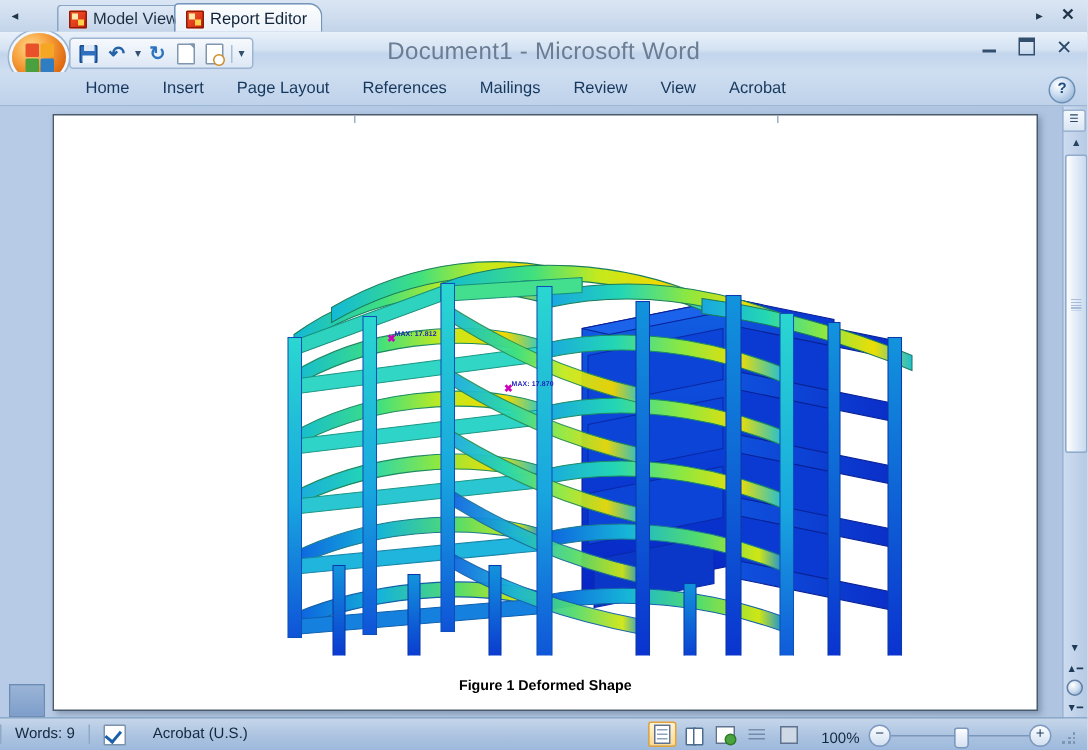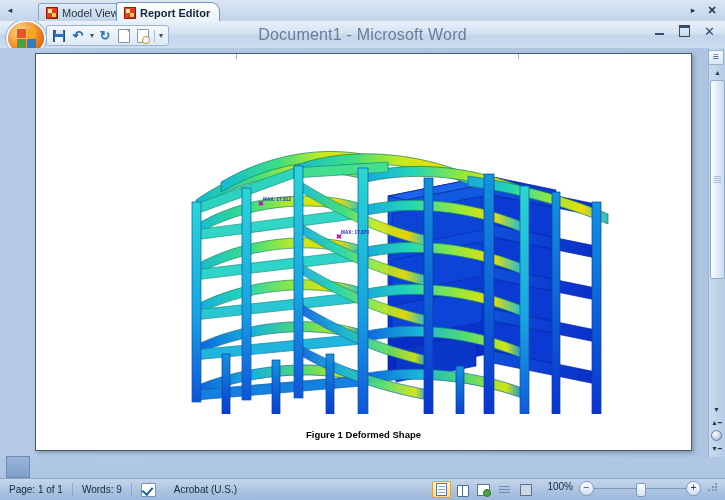--- a/index.html
+++ b/index.html
@@ -41,21 +41,21 @@
     font-size:11px;color:#10243a;white-space:nowrap;
   }
   .htab.inactive{
     top:3px;height:18px;
     background:linear-gradient(#dfe9f6,#c2d3e8);
     color:#1d2f44;
     text-align:right;
   }
   .htab.active{
     background:linear-gradient(#fdfefe,#eaf1fa);
-    font-weight:bold;z-index:3;
+    font-weight:normal;z-index:3;
     border-color:#7695ba;
   }
   .appicon{
     width:12px;height:12px;border-radius:1px;flex:none;
     background:linear-gradient(135deg,#f05a28 0%,#e23b1c 55%,#b31b09 100%);
     position:relative;box-shadow:0 0 0 1px #8d1b06 inset;
   }
   .appicon:after{
     content:"";position:absolute;left:2px;top:2px;width:4px;height:4px;
     background:#ffe9a8;
@@ -228,21 +228,21 @@
   .sb-sep{width:1px;height:13px;background:#8fa9c6;}
   .ico-spell{
     width:13px;height:12px;position:relative;
     background:#fff;border:1px solid #7d93ad;border-radius:1px;
   }
   .ico-spell:after{
     content:"";position:absolute;left:2px;top:1px;width:5px;height:8px;
     border-right:2px solid #1a5fa8;border-bottom:2px solid #1a5fa8;
     transform:rotate(40deg);
   }
-  .sb-right{margin-left:auto;display:flex;align-items:flex-start;gap:6px;padding-right:6px;}
+  .sb-right{margin-left:auto;display:flex;align-items:flex-end;gap:6px;padding-right:6px;}
   .viewbtns{display:flex;align-items:center;gap:2px;padding:0 4px;}
   .vbtn{
     width:17px;height:15px;display:flex;align-items:center;justify-content:center;
     border:1px solid transparent;border-radius:2px;
   }
   .vbtn.on{
     border-color:#e0a33c;
     background:linear-gradient(#fff3d6,#fcd98e);
   }
   .gl-print{width:9px;height:11px;background:#fff;border:1px solid #5f7390;position:relative;}
@@ -349,20 +349,33 @@
           </div>
         <div class="wc">
             <span class="g-max"></span>
           </div>
         <div class="wc">
             <span class="g-close">✕</span>
           </div>
       </div>
     </div>
 
+    <div class="ribbonrow">
+      <div class="rtabs">
+        <div class="rtab">Home</div>
+        <div class="rtab">Insert</div>
+        <div class="rtab">Page Layout</div>
+        <div class="rtab">References</div>
+        <div class="rtab">Mailings</div>
+        <div class="rtab">Review</div>
+        <div class="rtab">View</div>
+        <div class="rtab">Acrobat</div>
+      </div>
+      <div class="helpicon">?</div>
+    </div>
 
     <div class="docarea">
 
       <div class="page">
         <span class="ruler-mark" style="left:200px;"></span>
         <span class="ruler-mark" style="left:482px;"></span>
 
         <div class="figure">
           <svg viewBox="0 0 655 360" width="655" height="360">
             <defs>
@@ -520,21 +533,20 @@
               <span class="ballicon"></span>
             </div>
           <div>▼━</div>
         </div>
       </div>
     </div>
 
     <div class="sel-block"></div>
 
     <div class="statusbar">
-      <div class="sb-item">Page: 1 of 1</div>
       <span class="sb-sep"></span>
       <div class="sb-item">Words: 9</div>
       <span class="sb-sep"></span>
       <div class="sb-item">
         <span class="ico-spell"></span>
       </div>
       <div class="sb-item">Acrobat (U.S.)</div>
 
       <div class="sb-right">
         <div class="viewbtns">

